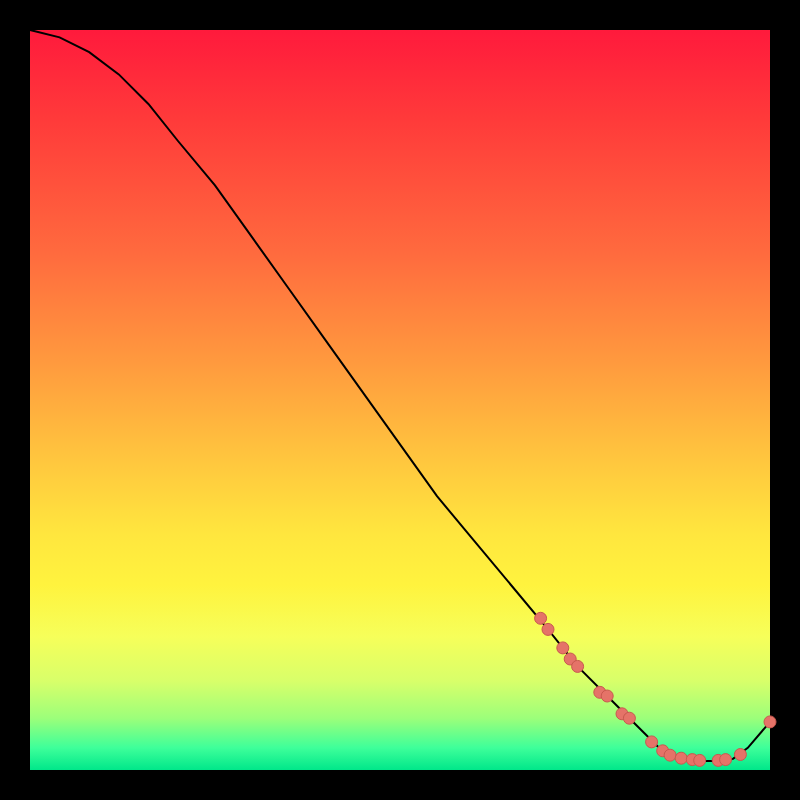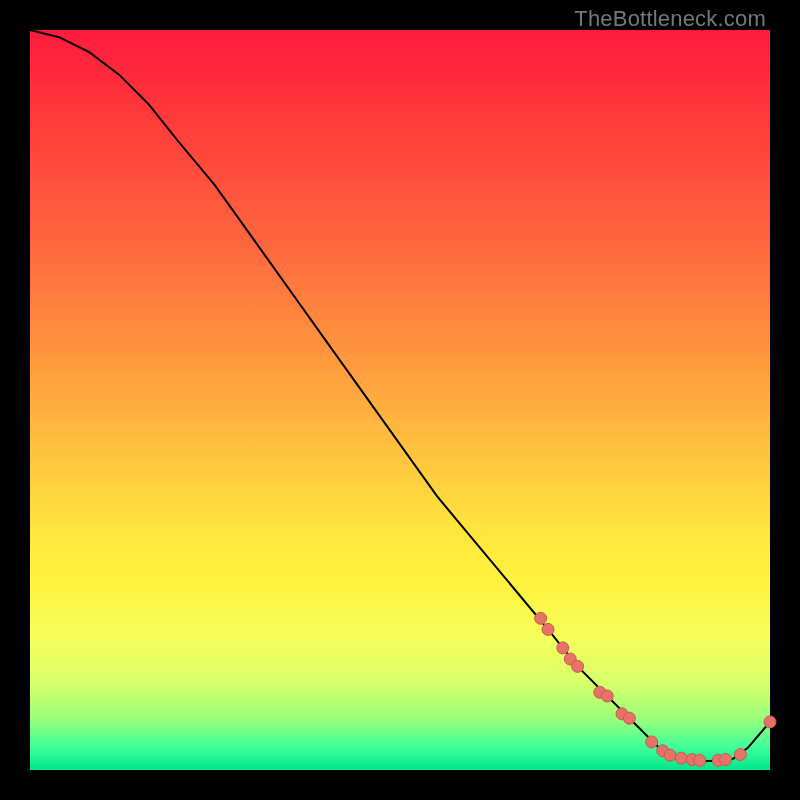--- a/index.html
+++ b/index.html
@@ -56,21 +56,20 @@
     top: 0;
     width: 740px;
     height: 740px;
     overflow: visible;
   }
 </style>
 </head>
 <body>
 
 <div class="stage">
-  <div class="watermark">TheBottleneck.com</div>
 
   <div class="plot">
     <svg class="curve" viewBox="0 0 740 740">
       <path id="curve-path" fill="none" stroke="#000" stroke-width="2" d="M0.0 0.0 L29.6 7.4 L59.2 22.2 L88.8 44.4 L118.4 74.0 L148.0 111.0 L185.0 155.4 L222.0 207.2 L259.0 259.0 L296.0 310.8 L333.0 362.6 L370.0 414.4 L407.0 466.2 L444.0 510.6 L481.0 555.0 L518.0 599.4 L547.6 636.4 L577.2 666.0 L599.4 688.2 L614.2 703.0 L629.0 717.8 L643.8 725.2 L658.6 728.9 L673.4 731.1 L688.2 731.1 L703.0 728.9 L717.8 717.8 L740.0 691.9"></path>
       <g id="marker-group">
           <circle cx="510.6" cy="588.3" r="6" fill="#e57368" stroke="#c9584f" stroke-width="1"></circle>
           <circle cx="518.0" cy="599.4" r="6" fill="#e57368" stroke="#c9584f" stroke-width="1"></circle>
           <circle cx="532.8" cy="617.9" r="6" fill="#e57368" stroke="#c9584f" stroke-width="1"></circle>
           <circle cx="540.2" cy="629.0" r="6" fill="#e57368" stroke="#c9584f" stroke-width="1"></circle>
           <circle cx="547.6" cy="636.4" r="6" fill="#e57368" stroke="#c9584f" stroke-width="1"></circle>

